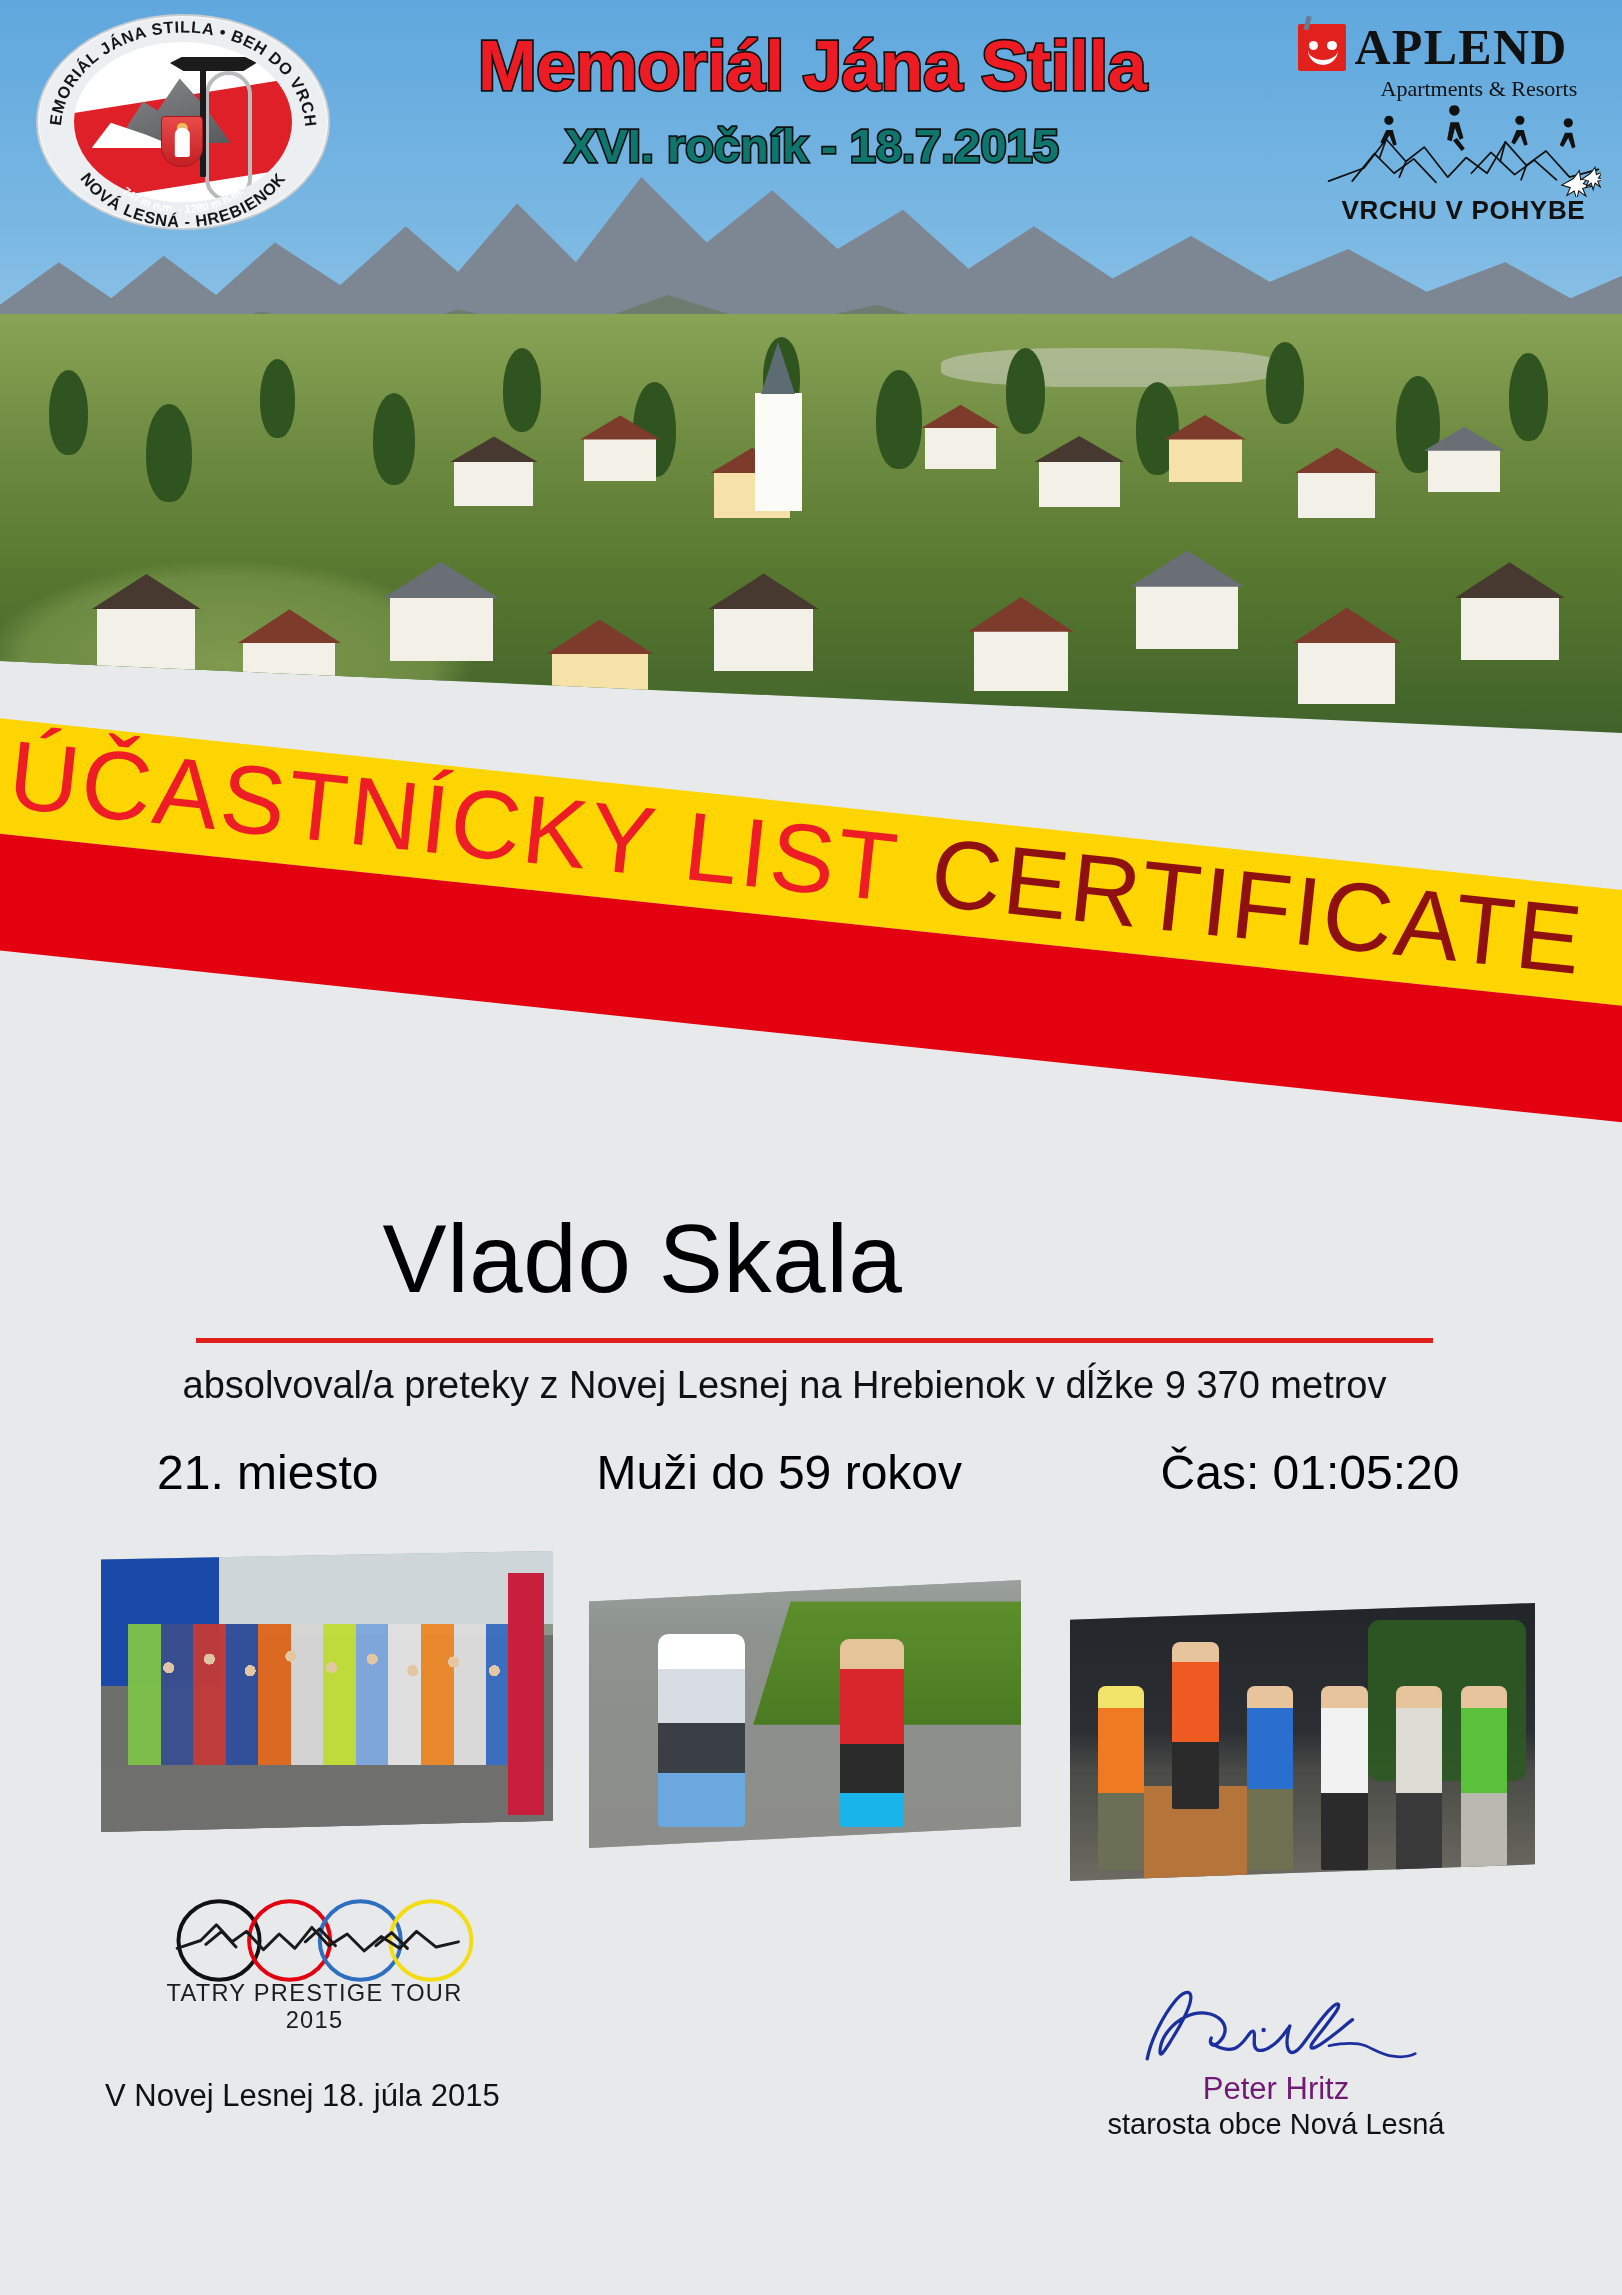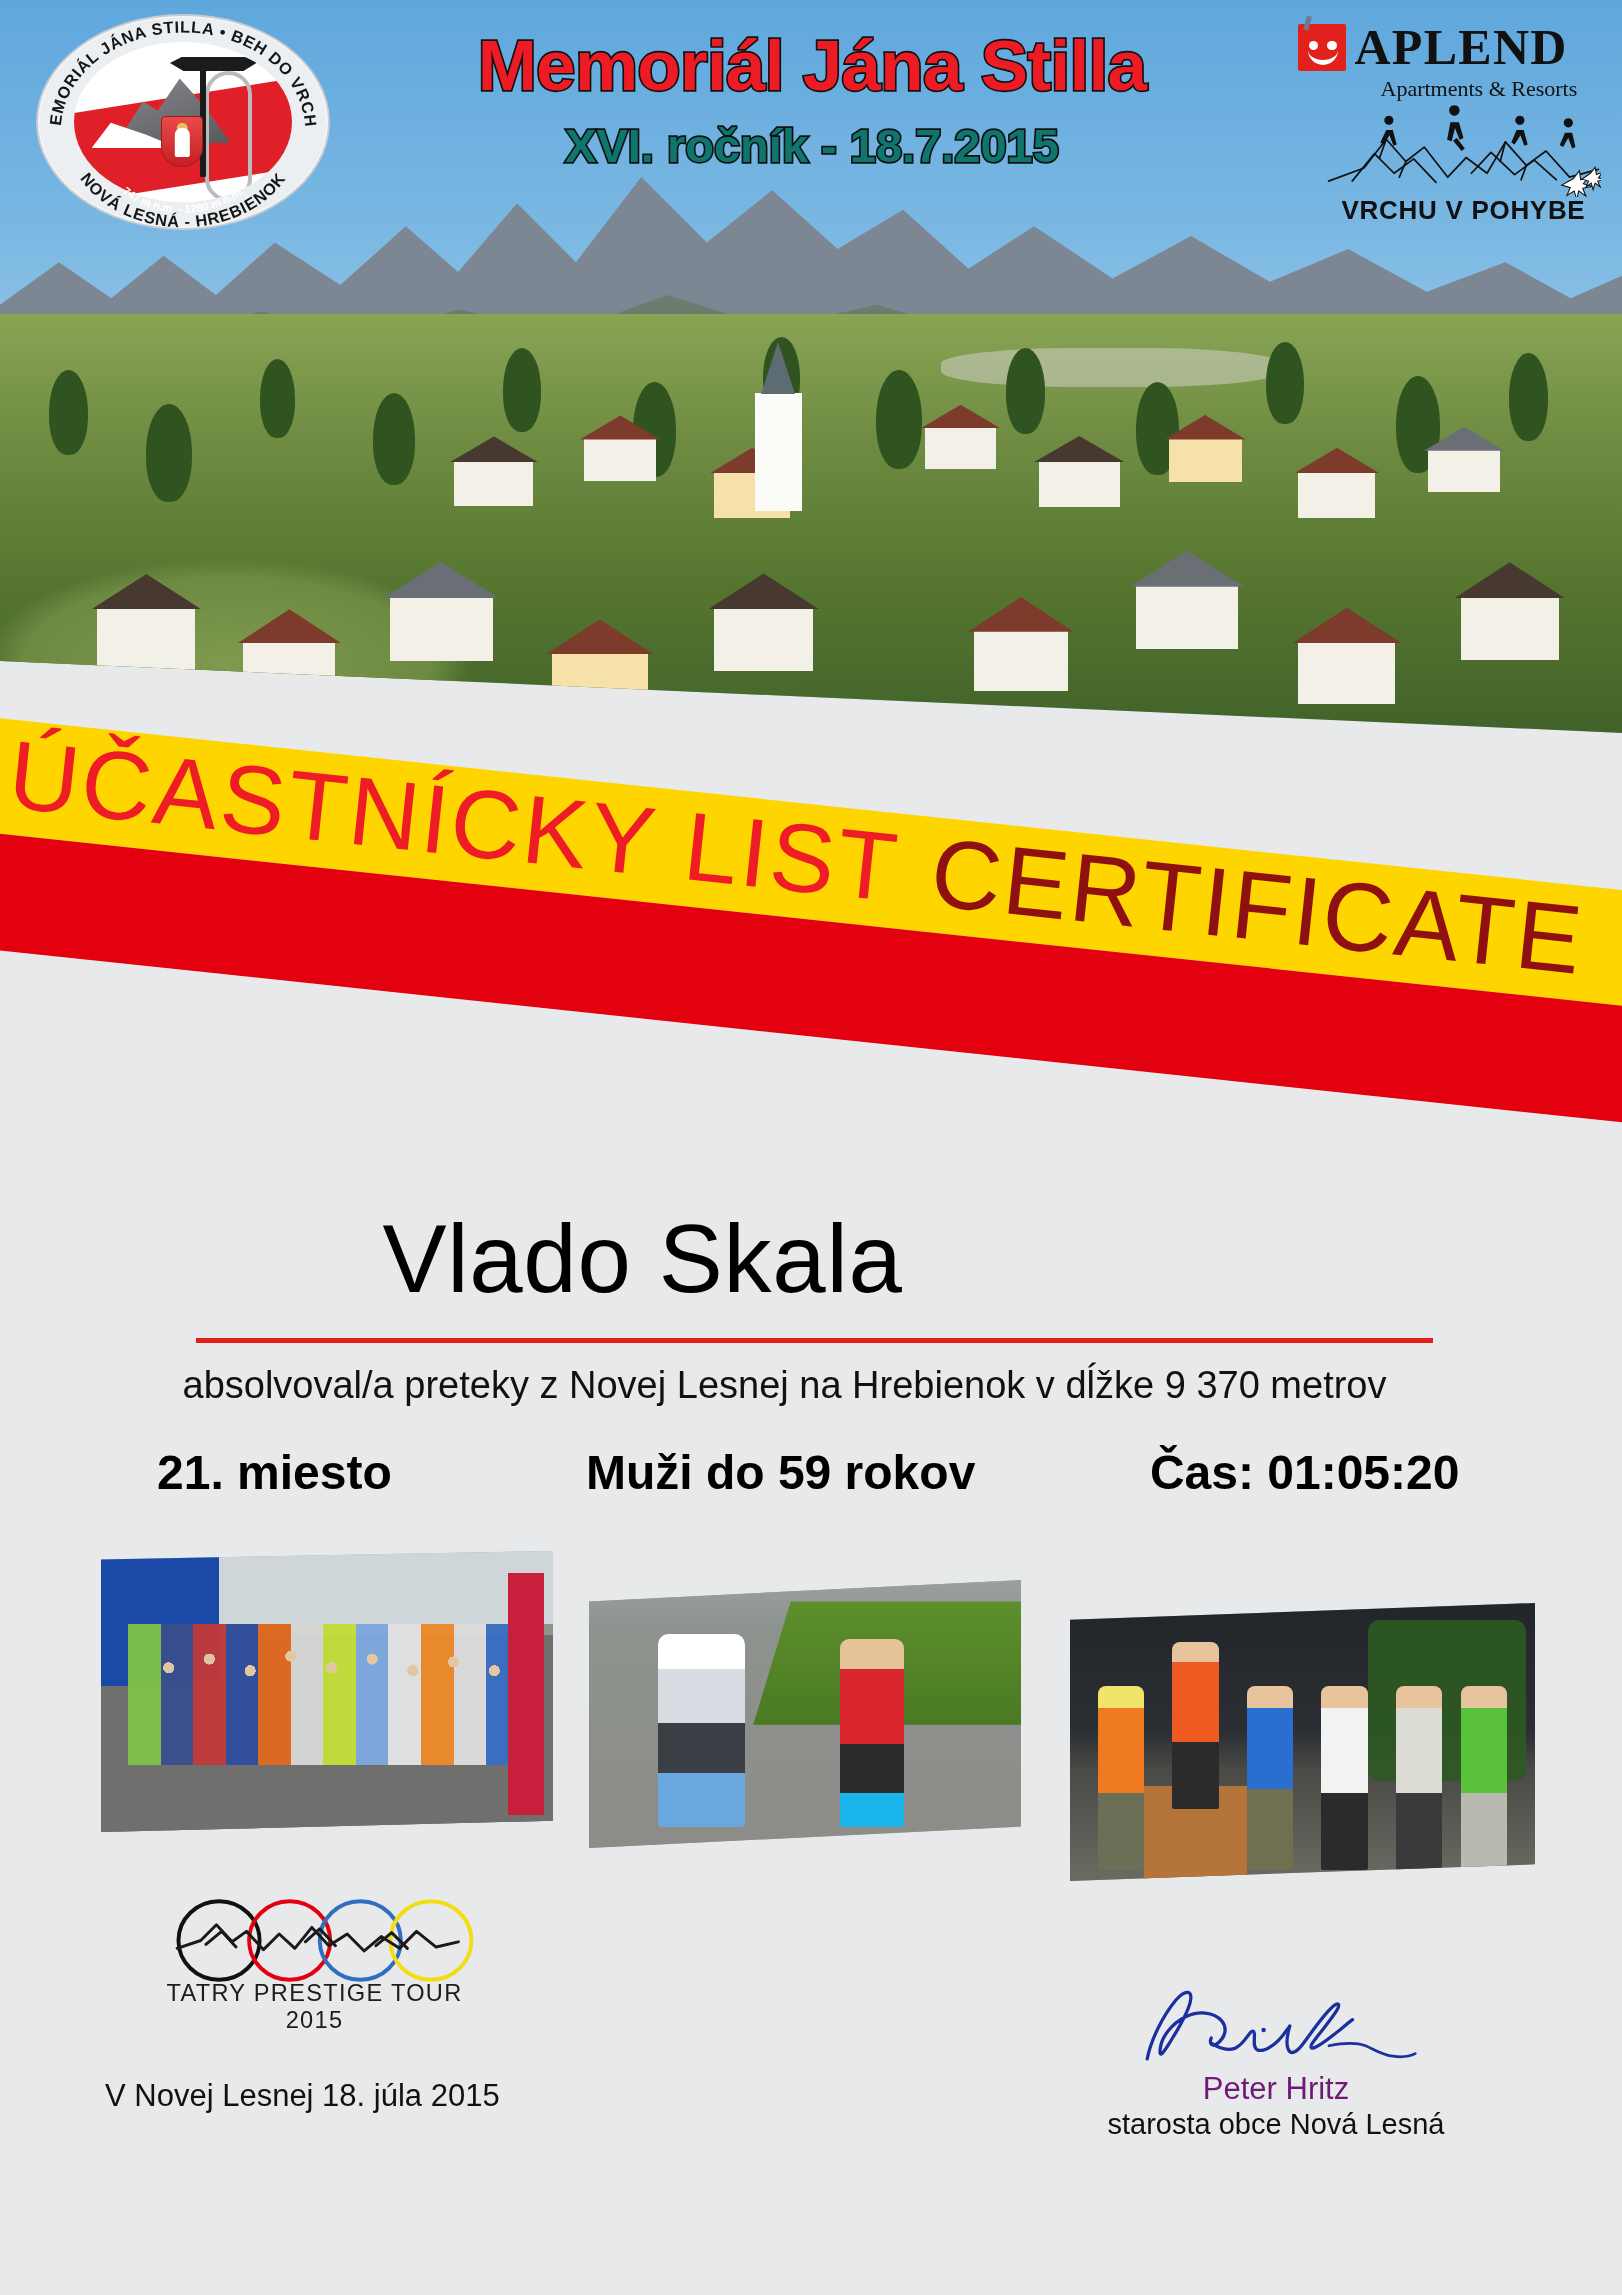--- a/index.html
+++ b/index.html
@@ -121,21 +121,21 @@
   }
   .desc{
     position:absolute;left:0;top:1364px;width:1569px;text-align:center;
     font-size:38px;color:#111;
   }
   .results{
     position:absolute;left:157px;top:1433px;width:1322px;height:79px;
     display:flex;align-items:center;justify-content:space-between;
     font-size:48px;color:#000;
   }
-  .results .cell{white-space:nowrap;font-weight:bold;}
+  .results .cell{white-space:nowrap;}
   .results .cell.mid{margin-left:19.6px;}
   .results .cell.right{margin-right:19.6px;}
 
   
   .photo{position:absolute;overflow:hidden;background:#9aa;}
   .ph1{left:101px;top:1551px;width:452px;height:281px;
        clip-path:polygon(0 3%, 100% 0, 100% 96%, 0 100%);}
   .ph2{left:589px;top:1580px;width:432px;height:268px;
        clip-path:polygon(0 8%, 100% 0, 100% 92%, 0 100%);}
   .ph3{left:1070px;top:1603px;width:465px;height:278px;

